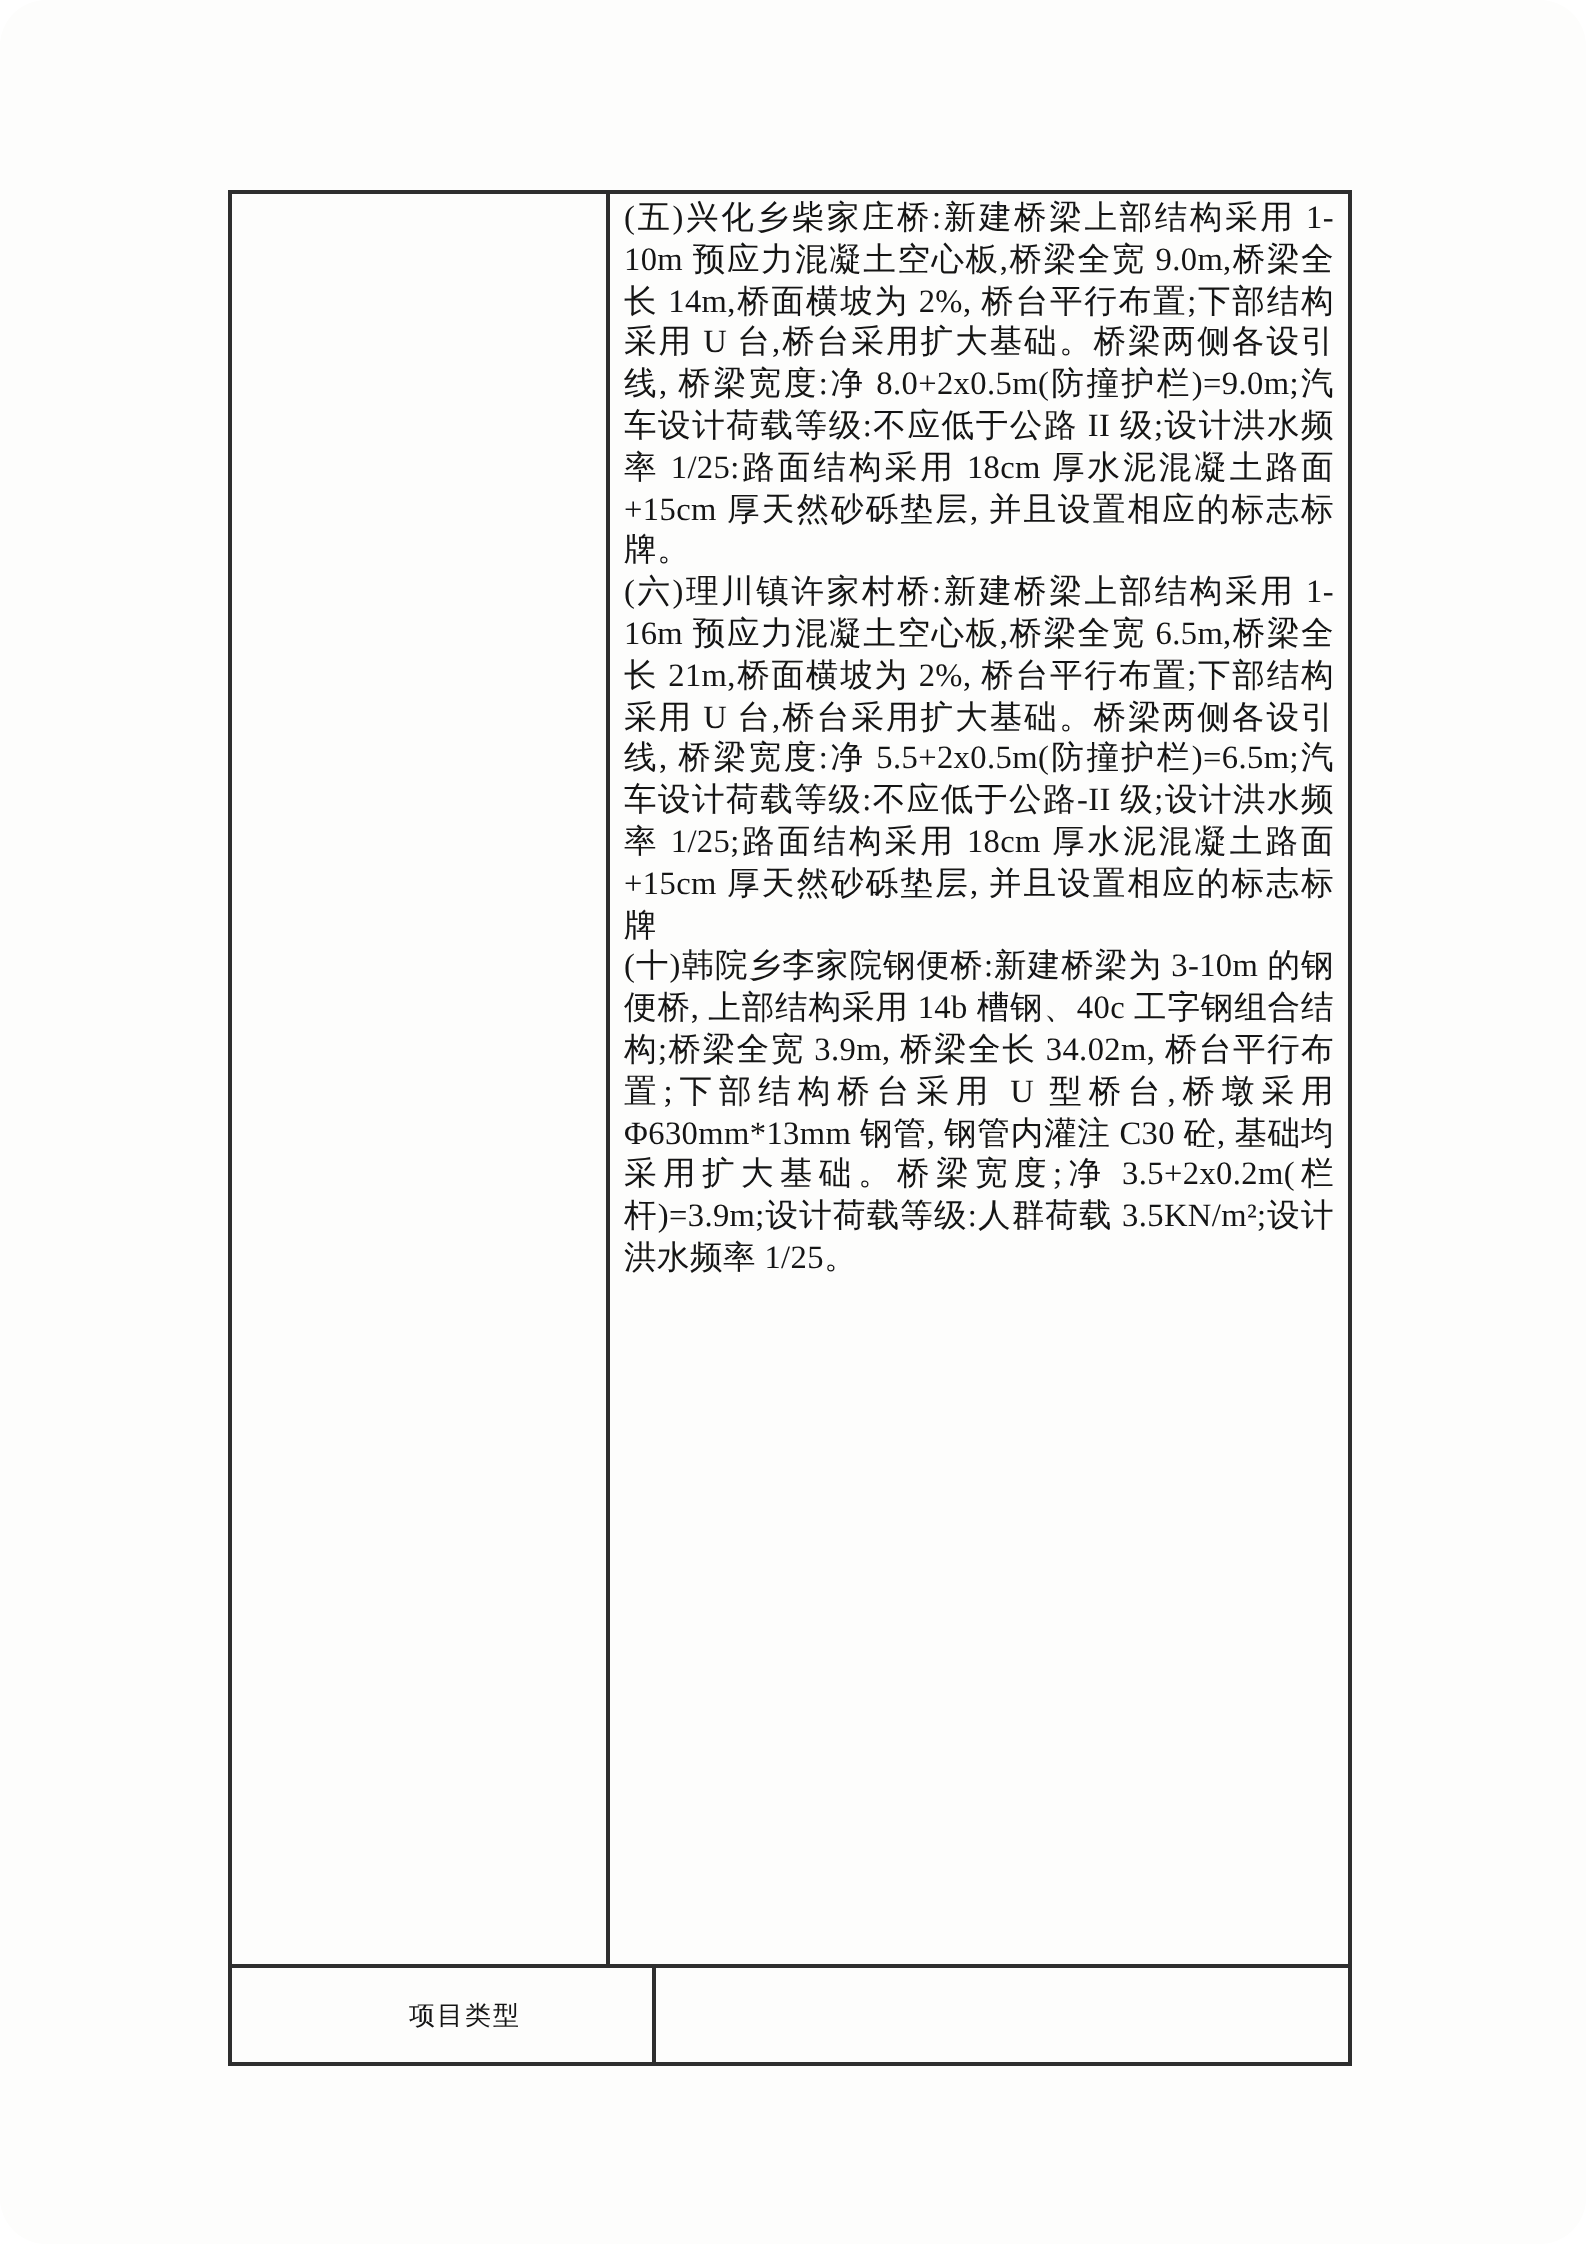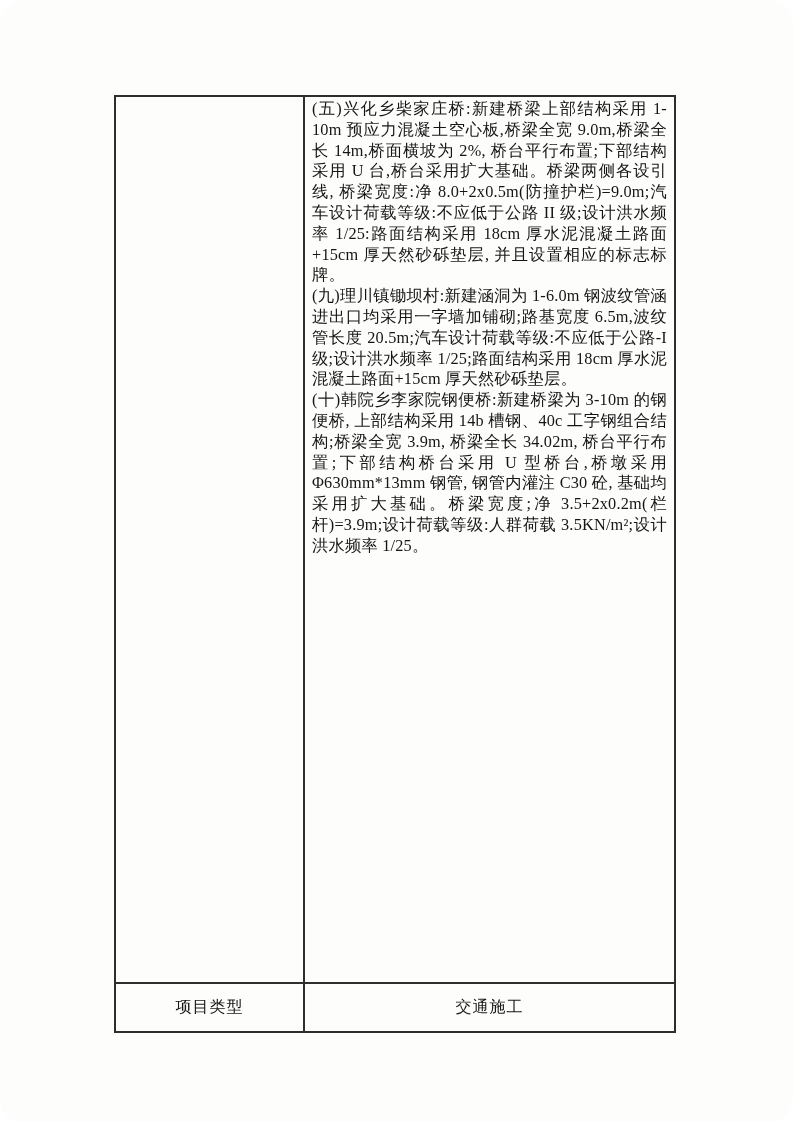--- a/index.html
+++ b/index.html
@@ -61,38 +61,38 @@
     font-size: 16.3px;
     line-height: 20.8px;
     text-align: justify;
     text-justify: inter-ideograph;
     letter-spacing: 0.2px;
   }
   .center-cell {
     display: flex;
     align-items: center;
     justify-content: center;
-    font-size: 16px;
+    font-size: 13px;
     letter-spacing: 1px;
+    margin-left: 23px;
   }
 </style>
 </head>
 <body>
 
 <div class="page">
   <div class="doc-table">
 
     <div class="row main">
       <div class="cell left"></div>
       <div class="cell right details-cell">
         <p>(五)兴化乡柴家庄桥:新建桥梁上部结构采用 1-10m 预应力混凝土空心板,桥梁全宽 9.0m,桥梁全长 14m,桥面横坡为 2%, 桥台平行布置;下部结构采用 U 台,桥台采用扩大基础。桥梁两侧各设引线, 桥梁宽度:净 8.0+2x0.5m(防撞护栏)=9.0m;汽车设计荷载等级:不应低于公路 II 级;设计洪水频率 1/25:路面结构采用 18cm 厚水泥混凝土路面+15cm 厚天然砂砾垫层, 并且设置相应的标志标牌。</p>
-        <p>(九)理川镇锄坝村:新建涵洞为 1-6.0m 钢波纹管涵进出口均采用一字墙加铺砌;路基宽度 6.5m,波纹管长度 20.5m;汽车设计荷载等级:不应低于公路-I 级;设计洪水频率 1/25;路面结构采用 18cm 厚水泥混凝土路面+15cm 厚天然砂砾垫层。</p>
+        <p>(六)理川镇许家村桥:新建桥梁上部结构采用 1-16m 预应力混凝土空心板,桥梁全宽 6.5m,桥梁全长 21m,桥面横坡为 2%, 桥台平行布置;下部结构采用 U 台,桥台采用扩大基础。桥梁两侧各设引线, 桥梁宽度:净 5.5+2x0.5m(防撞护栏)=6.5m;汽车设计荷载等级:不应低于公路-II 级;设计洪水频率 1/25;路面结构采用 18cm 厚水泥混凝土路面+15cm 厚天然砂砾垫层, 并且设置相应的标志标牌</p>
         <p>(十)韩院乡李家院钢便桥:新建桥梁为 3-10m 的钢便桥, 上部结构采用 14b 槽钢、40c 工字钢组合结构;桥梁全宽 3.9m, 桥梁全长 34.02m, 桥台平行布置;下部结构桥台采用 U 型桥台,桥墩采用Φ630mm*13mm 钢管, 钢管内灌注 C30 砼, 基础均采用扩大基础。桥梁宽度;净 3.5+2x0.2m(栏杆)=3.9m;设计荷载等级:人群荷载 3.5KN/m²;设计洪水频率 1/25。</p>
       </div>
     </div>
 
     <div class="row footer">
       <div class="cell left center-cell">项目类型</div>
-      <div class="cell right center-cell">交通施工</div>
     </div>
 
   </div>
 </div>
 
 </body></html>

